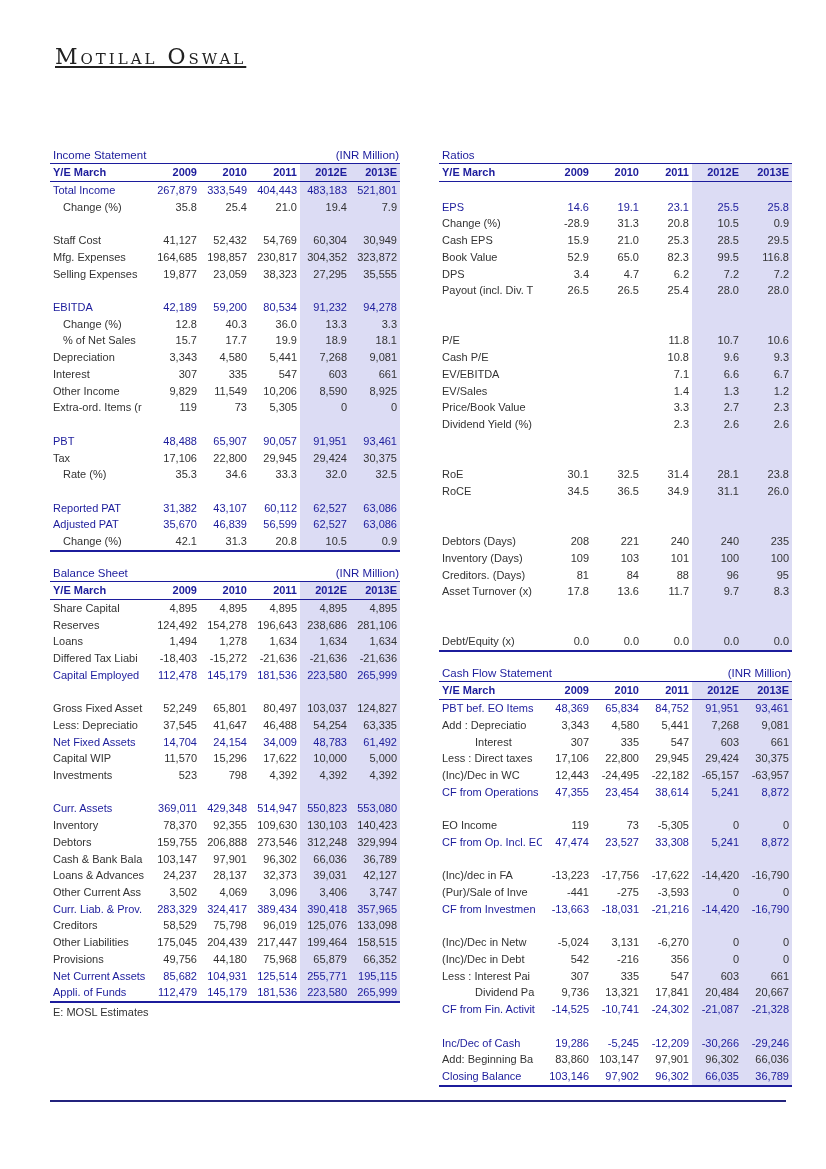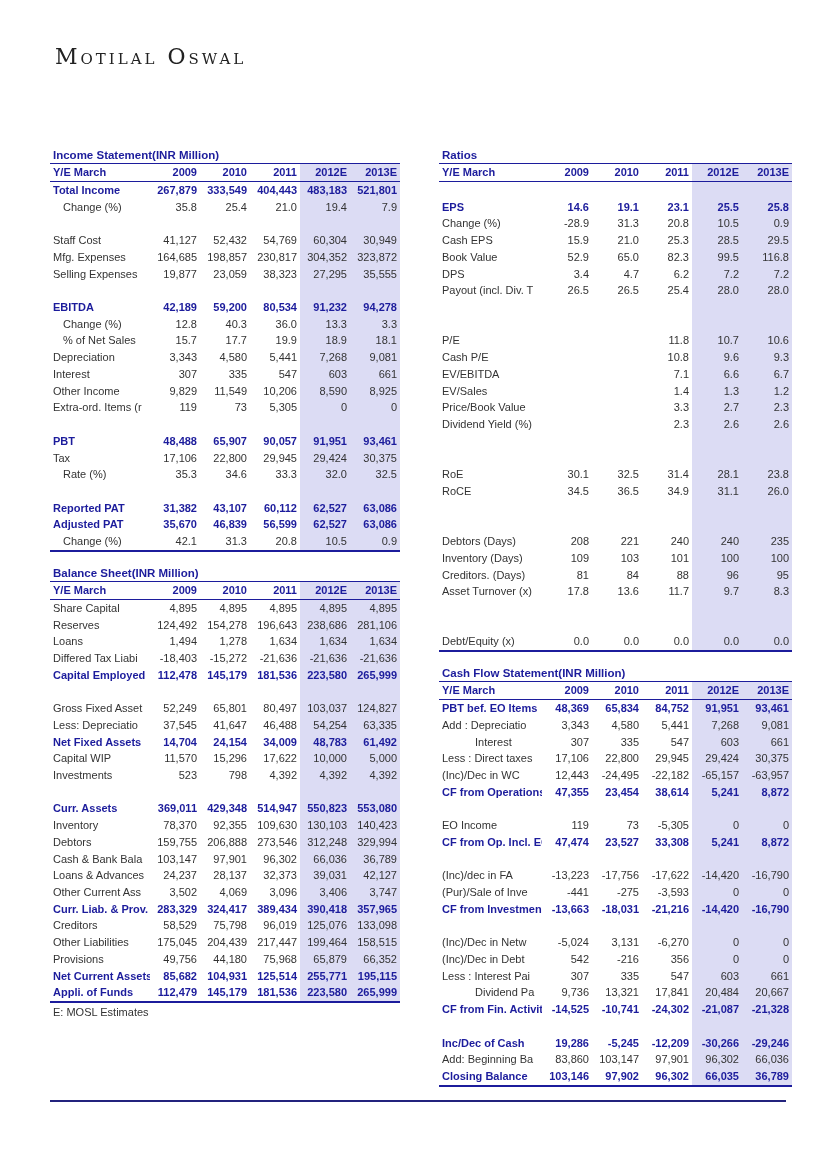--- a/index.html
+++ b/index.html
@@ -1,36 +1,36 @@
 <!DOCTYPE html>
 <html style="--navy: #1c1c9c; --hl: #dcdcf4; --ink: #333333;"><head>
 <meta charset="utf-8">
 <style>
   :root { --navy:#1c1c9c; --hl:#dcdcf4; --ink:#333333; }
   html,body { margin:0; padding:0; background:#ffffff; }
   .page { position:relative; width:826px; height:1169px; background:#fff;
           font-family:"Liberation Sans", sans-serif; font-size:11px; color:var(--ink); overflow:hidden; }
   .logo { position:absolute; left:55px; top:44px; font-family:"DejaVu Serif", serif;
-          font-size:22px; font-variant:small-caps; letter-spacing:3px; color:#222222; }
+          font-size:22px; font-variant:small-caps; letter-spacing:3px; color:#222222;text-decoration:underline; }
   .col { position:absolute; top:146px; }
   .col.left  { left:50px;  width:350px; }
   .col.right { left:439px; width:353px; }
   .fintable { border-bottom:2px solid var(--navy); }
   .mt { margin-top:12px; }
-  .ttitle { display:flex; align-items:flex-end;
+  .ttitle { display:flex; justify-content:space-between; align-items:flex-end;
             height:17px; line-height:16px; border-bottom:1.5px solid var(--navy);
-            font-weight:bold; color:var(--navy); font-size:11.5px; padding:0 1px 0 3px; }
+            font-weight:normal; color:var(--navy); font-size:11.5px; padding:0 1px 0 3px; }
   .trow { display:flex; height:16.72px; line-height:16.72px; }
   .trow.thead { font-weight:bold; color:var(--navy); border-bottom:1.5px solid var(--navy);
                 height:17px; line-height:16px; }
   .tcell.lbl { flex:1; padding-left:3px; white-space:nowrap; overflow:hidden; }
   .tcell.num { width:50px; box-sizing:border-box; text-align:right; padding-right:3px;
                white-space:nowrap; }
   .hl { background:var(--hl); }
-  .rbold { color:var(--navy); font-weight:bold; }
+  .rbold { color:var(--navy); font-weight:normal; }
   .rsection .lbl { color:var(--navy); font-weight:bold;margin-top:36px; }
   .rindent  .lbl { padding-left:13px; }
   .rindent2 .lbl { padding-left:36px; }
   .footnote { margin-top:3px; padding-left:3px; color:#333; }
   .bottom-rule { position:absolute; left:50px; top:1100px; width:736px; height:2px;
                  background:#23237d; }
 </style>
 </head>
 <body>
 

